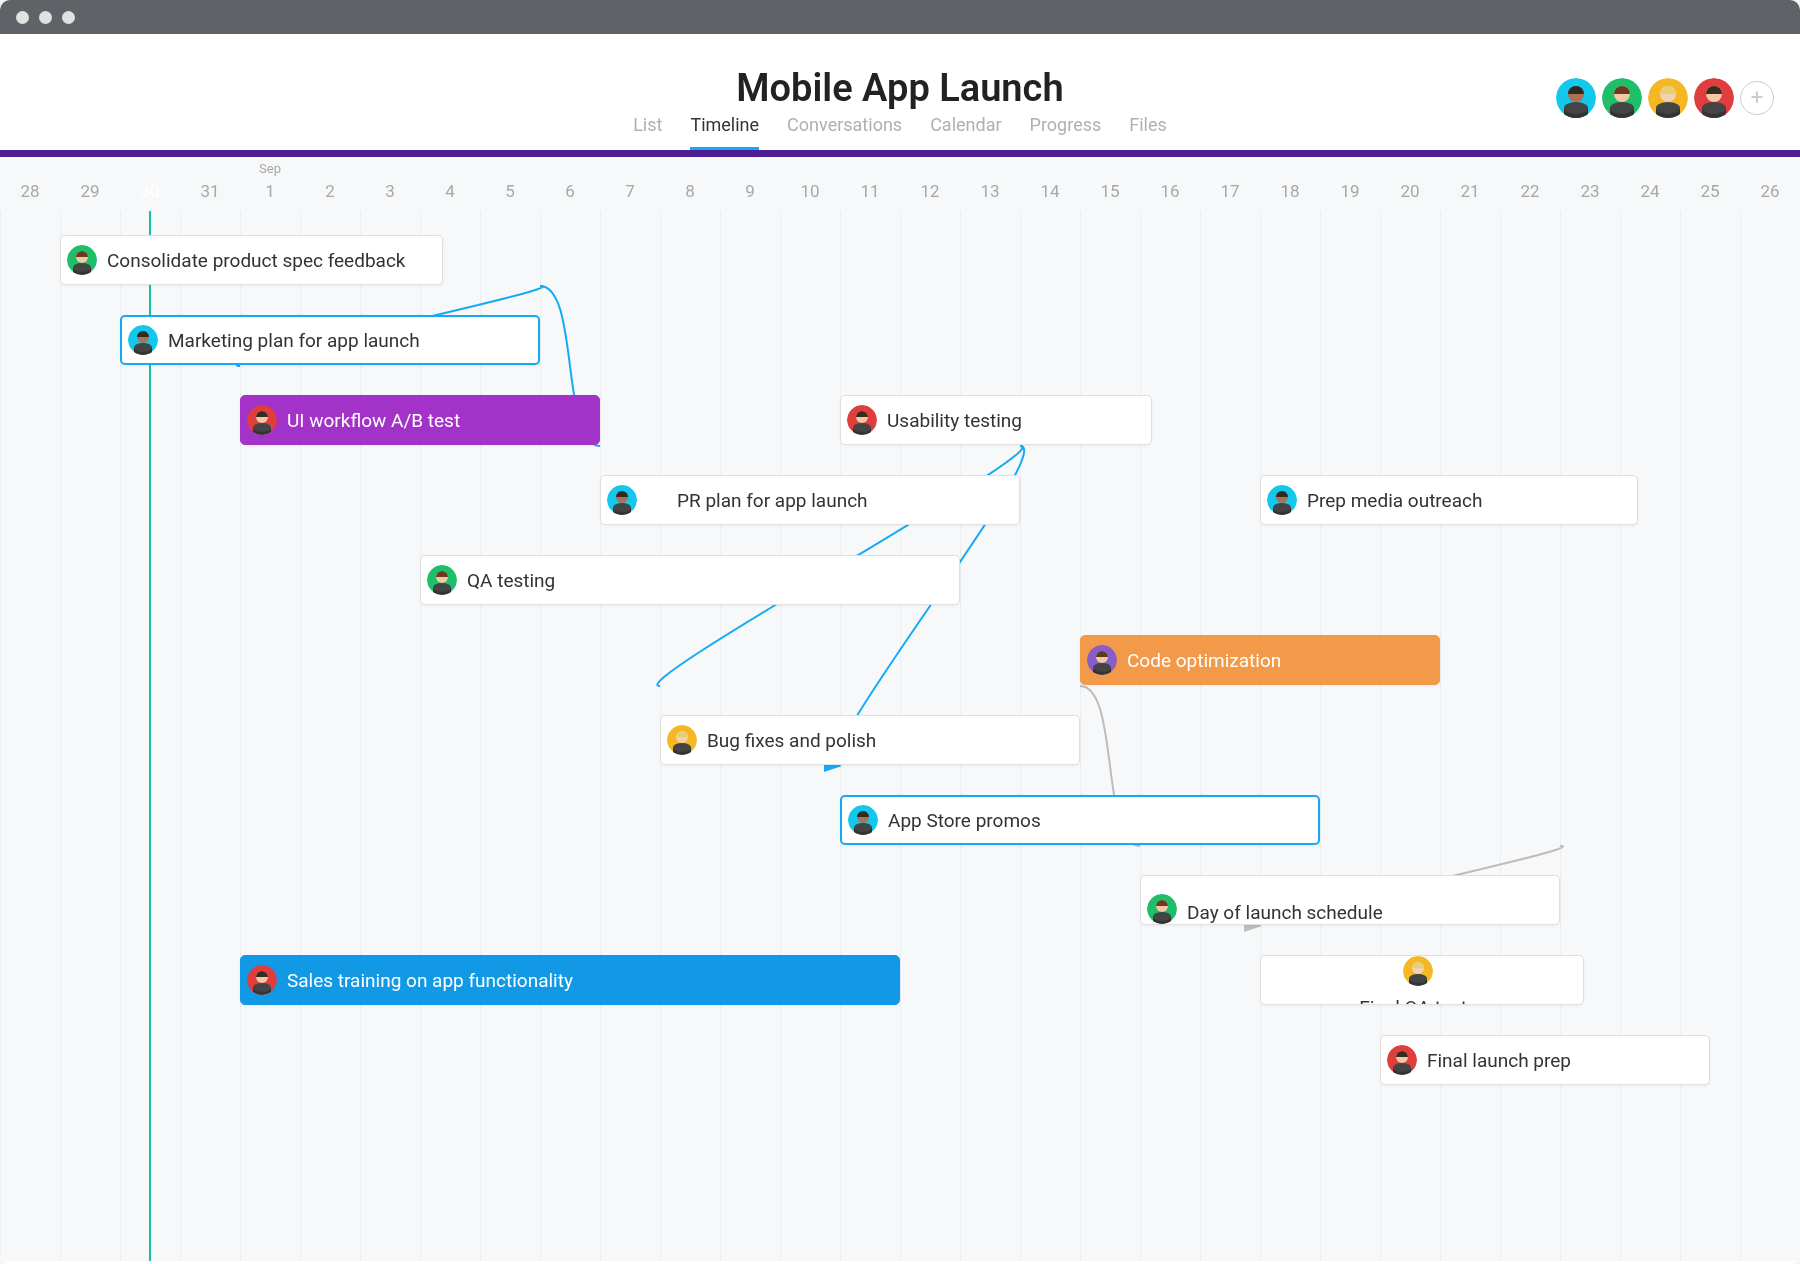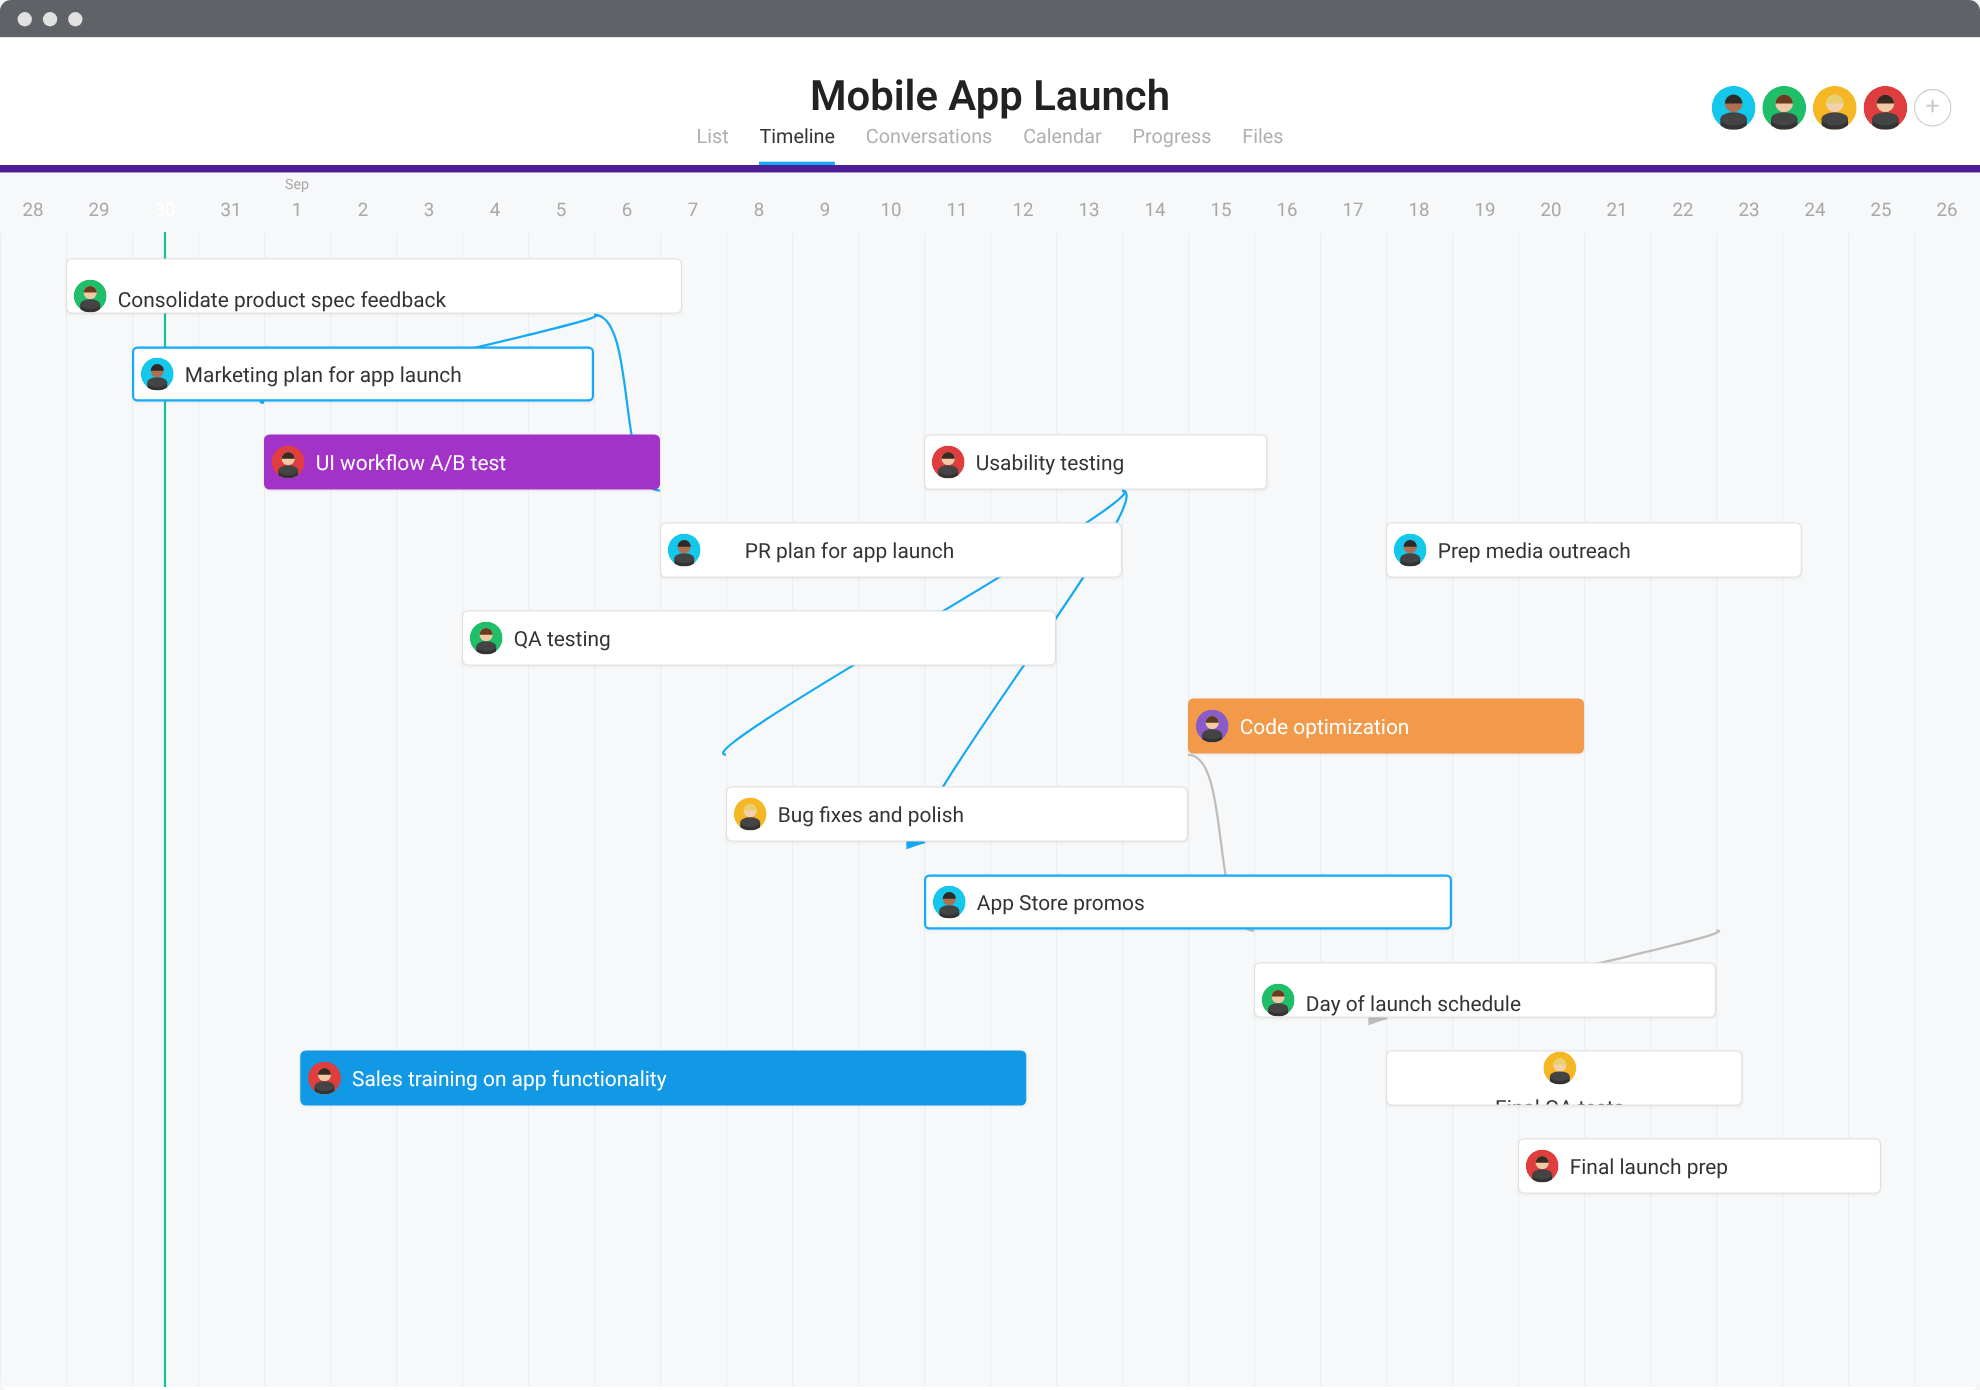--- a/index.html
+++ b/index.html
@@ -337,21 +337,21 @@
           </marker>
 </defs>
         <path d="M 540 129 C 580 129, 200 209, 240 209" stroke="#14aaf5" stroke-width="2" fill="none"></path>
         <path d="M 540 129 C 580 129, 560 289, 600 289" stroke="#14aaf5" stroke-width="2" fill="none"></path>
         <path d="M 1020 289 C 1060 289, 620 529, 660 529" stroke="#14aaf5" stroke-width="2" fill="none"></path>
         <path d="M 1020 289 C 1060 289, 800 609, 840 609" stroke="#14aaf5" stroke-width="2" fill="none" marker-end="url(#arr-blue)"></path>
         <path d="M 1080 529 C 1120 529, 1100 689, 1140 689" stroke="#bdbdbd" stroke-width="2" fill="none"></path>
         <path d="M 1560 689 C 1600 689, 1220 769, 1260 769" stroke="#bdbdbd" stroke-width="2" fill="none" marker-end="url(#arr-grey)"></path>
       </svg>
     <div class="tasks" id="tasks">
-        <div class="task" style="left: 60px; top: 24px; width: 560px; align-items: flex-end;">
+        <div class="task" style="left: 60px; top: 24px; width: 383px;">
           <div class="task-avatar"><svg viewBox="0 0 40 40">
               <circle cx="20" cy="20" r="20" fill="#1fbf6a"></circle>
               <circle cx="20" cy="16" r="8" fill="#f1c9a5"></circle>
               <path d="M20 8 a8 8 0 0 1 8 8 h-16 a8 8 0 0 1 8 -8" fill="#6b3a1f"></path>
               <path d="M8 40 a12 12 0 0 1 24 0 z" fill="#f1c9a5"></path>
               <rect x="8" y="30" width="24" height="10" fill="#333"></rect>
               <ellipse cx="20" cy="30" rx="12" ry="6" fill="#444"></ellipse>
             </svg></div>
           <span class="task-label">Consolidate product spec feedback</span>
         </div>
@@ -458,21 +458,21 @@
           <div class="task-avatar"><svg viewBox="0 0 40 40">
               <circle cx="20" cy="20" r="20" fill="#1fbf6a"></circle>
               <circle cx="20" cy="16" r="8" fill="#f1c9a5"></circle>
               <path d="M20 8 a8 8 0 0 1 8 8 h-16 a8 8 0 0 1 8 -8" fill="#6b3a1f"></path>
               <path d="M8 40 a12 12 0 0 1 24 0 z" fill="#f1c9a5"></path>
               <rect x="8" y="30" width="24" height="10" fill="#333"></rect>
               <ellipse cx="20" cy="30" rx="12" ry="6" fill="#444"></ellipse>
             </svg></div>
           <span class="task-label">Day of launch schedule</span>
         </div>
-        <div class="task blue" style="left: 240px; top: 744px; width: 660px; margin-left: 33px;">
+        <div class="task blue" style="left: 240px; top: 744px; width: 660px;">
           <div class="task-avatar"><svg viewBox="0 0 40 40">
               <circle cx="20" cy="20" r="20" fill="#e03e3e"></circle>
               <circle cx="20" cy="16" r="8" fill="#f1c9a5"></circle>
               <path d="M20 8 a8 8 0 0 1 8 8 h-16 a8 8 0 0 1 8 -8" fill="#3a2a20"></path>
               <path d="M8 40 a12 12 0 0 1 24 0 z" fill="#f1c9a5"></path>
               <rect x="8" y="30" width="24" height="10" fill="#333"></rect>
               <ellipse cx="20" cy="30" rx="12" ry="6" fill="#444"></ellipse>
             </svg></div>
           <span class="task-label">Sales training on app functionality</span>
         </div>

